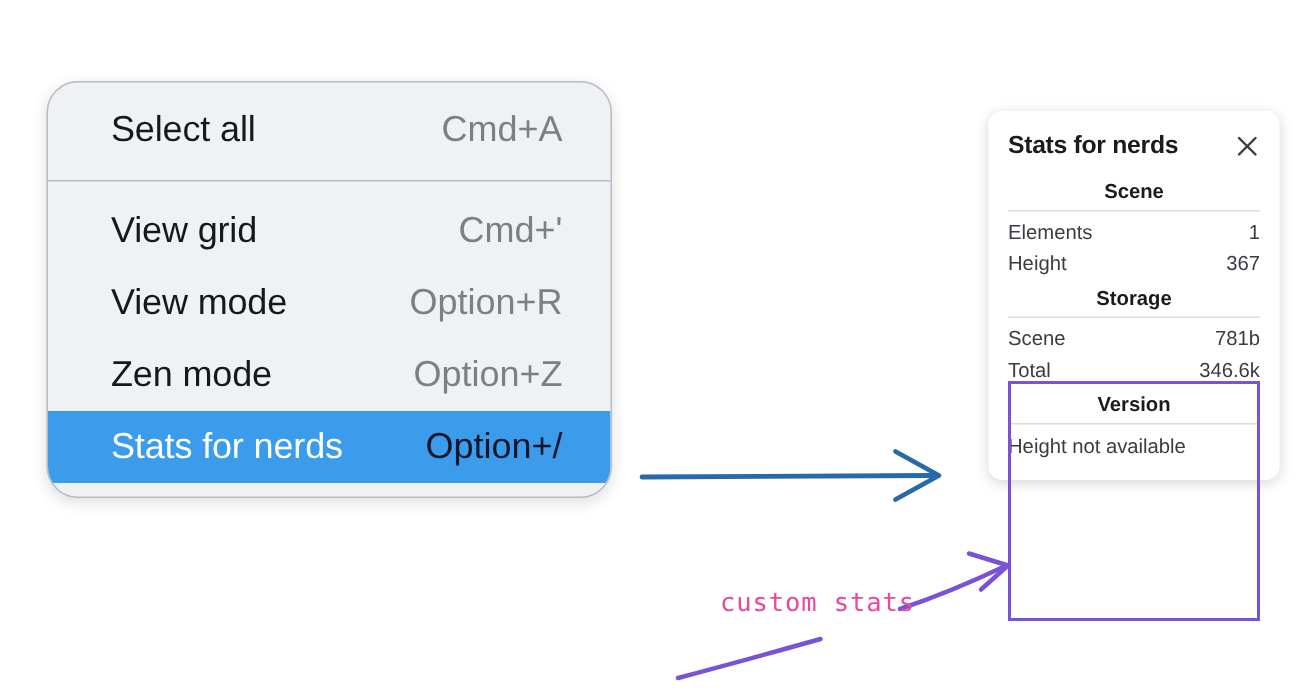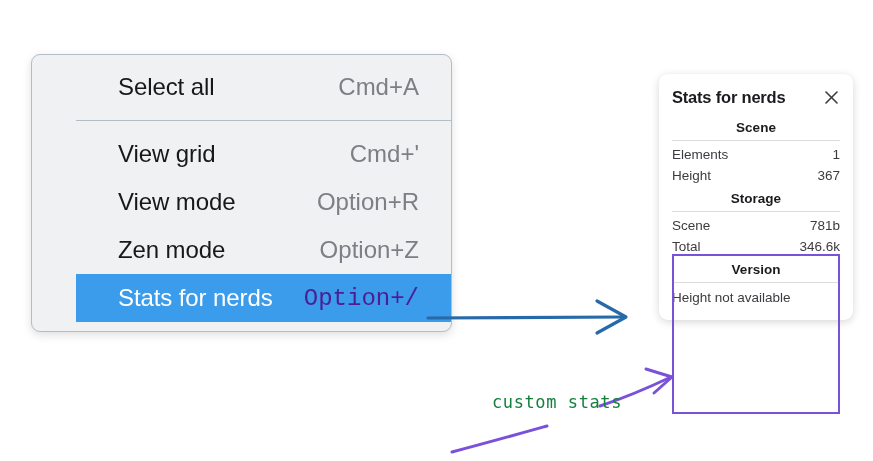--- a/index.html
+++ b/index.html
@@ -17,24 +17,23 @@
   }
 
   
   #context-menu {
     position: absolute;
     left: 31px;
     top: 54px;
     width: 375px;
     background: #f0f1f3;
     border: 1px solid #b4bcc6;
-    border-radius: 9px;
+    border-radius: 21px;
     box-shadow: 0 3px 10px rgba(0,0,0,0.13);
     overflow: hidden;
-    padding-left: 44px;
   }
   .menu-group { padding: 0; }
   .menu-group.first  { padding-top: 8px;  padding-bottom: 9px; }
   .menu-group.second { padding-top: 9px;  padding-bottom: 9px; }
   .menu-sep {
     height: 1px;
     background: #b4bcc6;
     width: 100%;
   }
   .menu-item {
@@ -54,21 +53,21 @@
   }
   .menu-item .shortcut {
     font-size: 24px;
     color: #7b8087;
     white-space: nowrap;
   }
   .menu-item.selected {
     background: #3b9ceb;
   }
   .menu-item.selected .label { color: #ffffff; }
-  .menu-item.selected .shortcut { color: #4c1d95; font-family: Liberation Mono, monospace; }
+  .menu-item.selected .shortcut { color: #0f172a; }
 
   
   #stats-panel {
     position: absolute;
     left: 659px;
     top: 74px;
     width: 194px;
     background: #ffffff;
     border-radius: 9px;
     box-shadow: 0 2px 9px rgba(0,0,0,0.16);
@@ -137,25 +136,25 @@
   
   #annotations {
     position: absolute;
     left: 0; top: 0;
     width: 873px;
     height: 461px;
     pointer-events: none;
   }
   .hand-label {
     position: absolute;
-    left: 492px;
+    left: 480px;
     top: 392px;
     font-family: "DejaVu Sans Mono", monospace;
     font-size: 17px;
-    color: #15803d;
+    color: #ec4899;
     letter-spacing: 0.6px;
     white-space: nowrap;
   }
 </style>
 </head>
 <body>
 
 <div id="context-menu">
 
   <div class="menu-group first">

